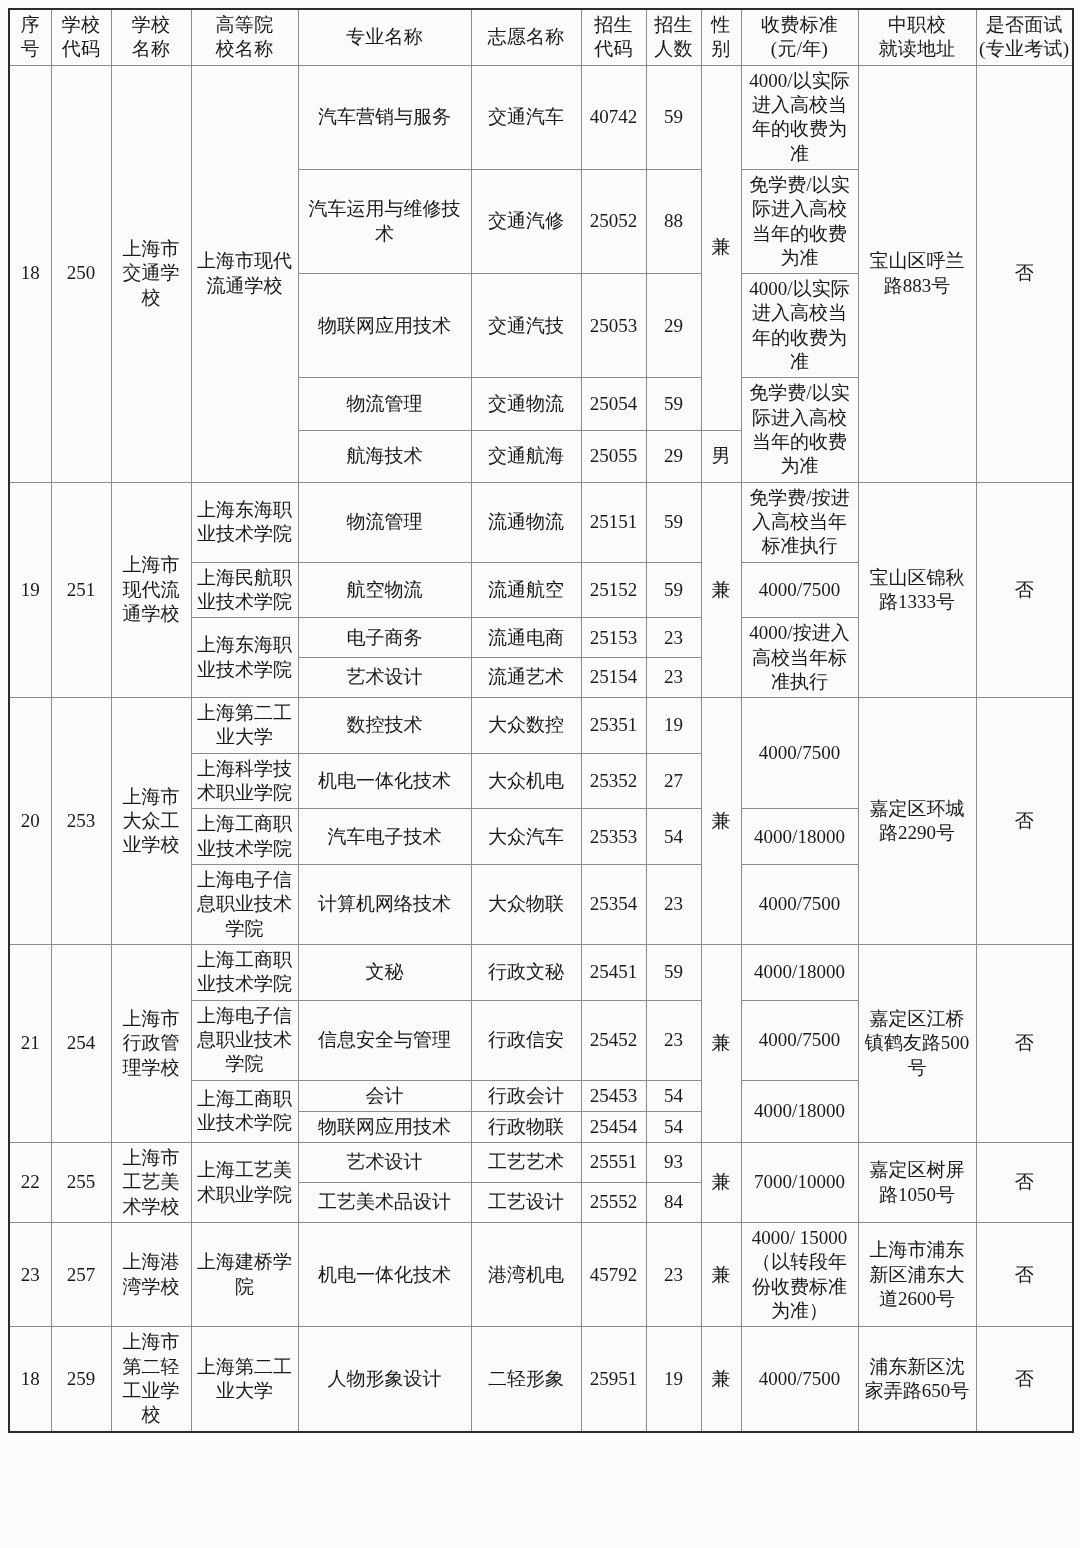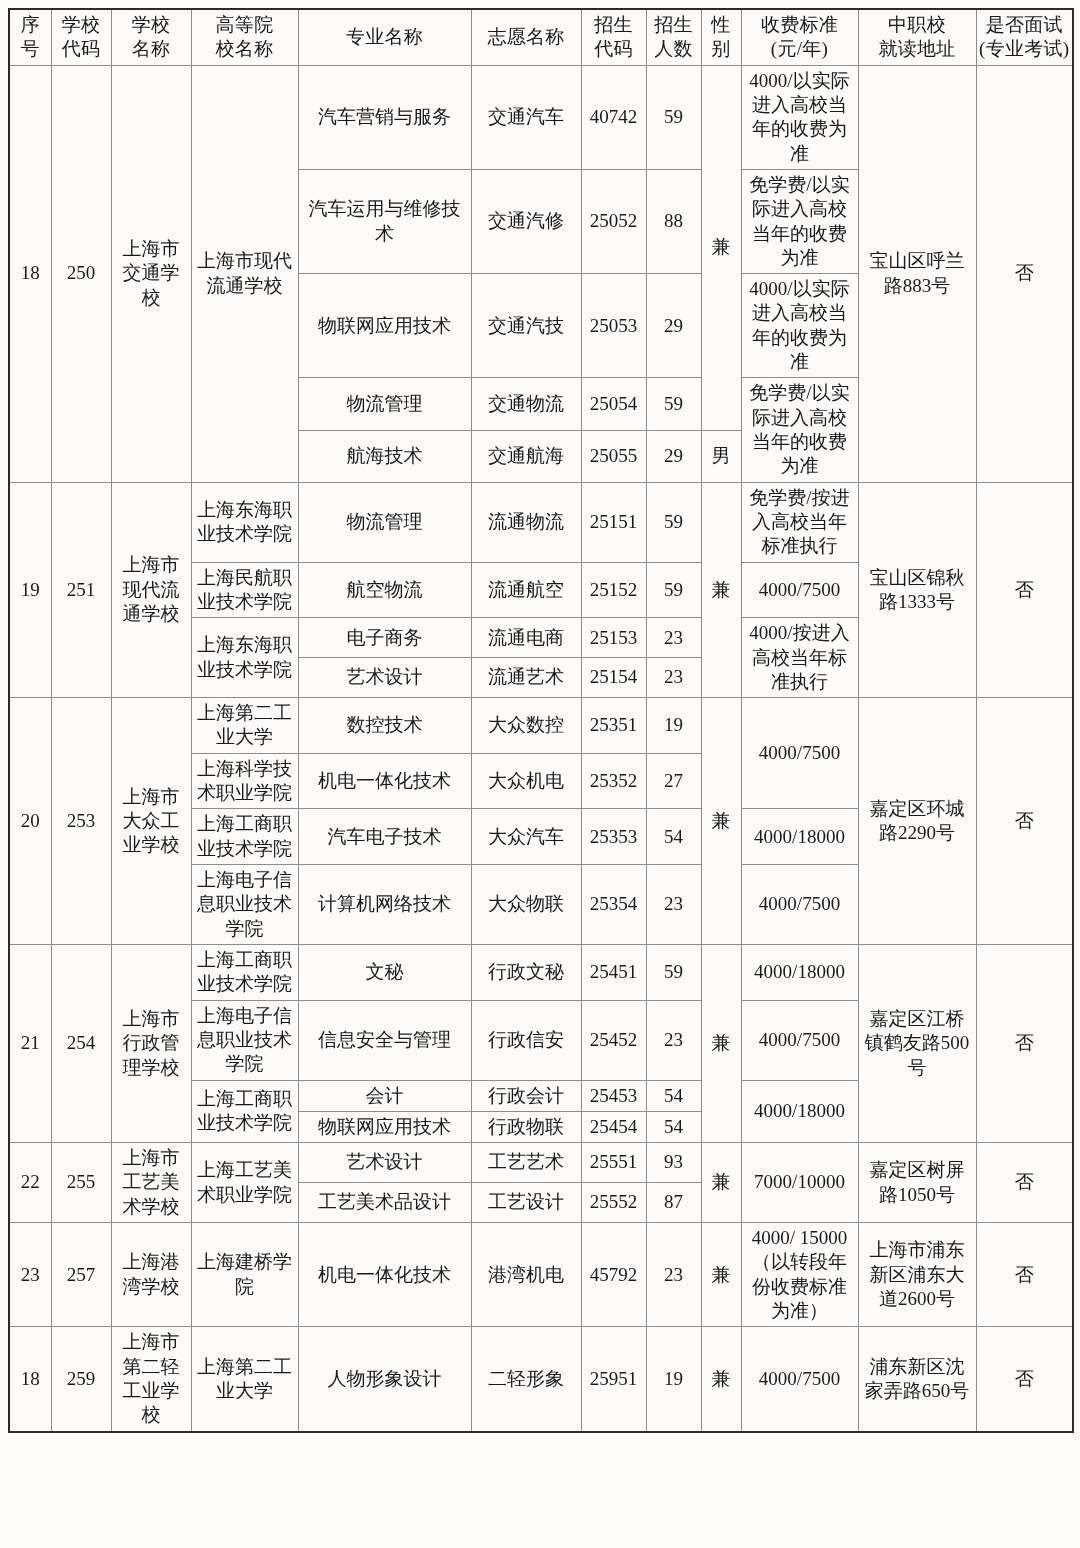--- a/index.html
+++ b/index.html
@@ -306,21 +306,21 @@
           <td class="num">93</td>
           <td rowspan="2">兼</td>
           <td rowspan="2" class="vtext">7000/10000</td>
           <td rowspan="2" class="vtext">嘉定区树屏路1050号</td>
           <td rowspan="2">否</td>
         </tr>
         <tr>
           <td>工艺美术品设计</td>
           <td>工艺设计</td>
           <td class="num">25552</td>
-          <td class="num">87</td>
+          <td class="num">84</td>
         </tr>
         <tr class="group-start">
           <td class="num">23</td>
           <td class="num">257</td>
           <td class="vtext">上海港湾学校</td>
           <td class="vtext">上海建桥学院</td>
           <td>机电一体化技术</td>
           <td>港湾机电</td>
           <td class="num">45792</td>
           <td class="num">23</td>

